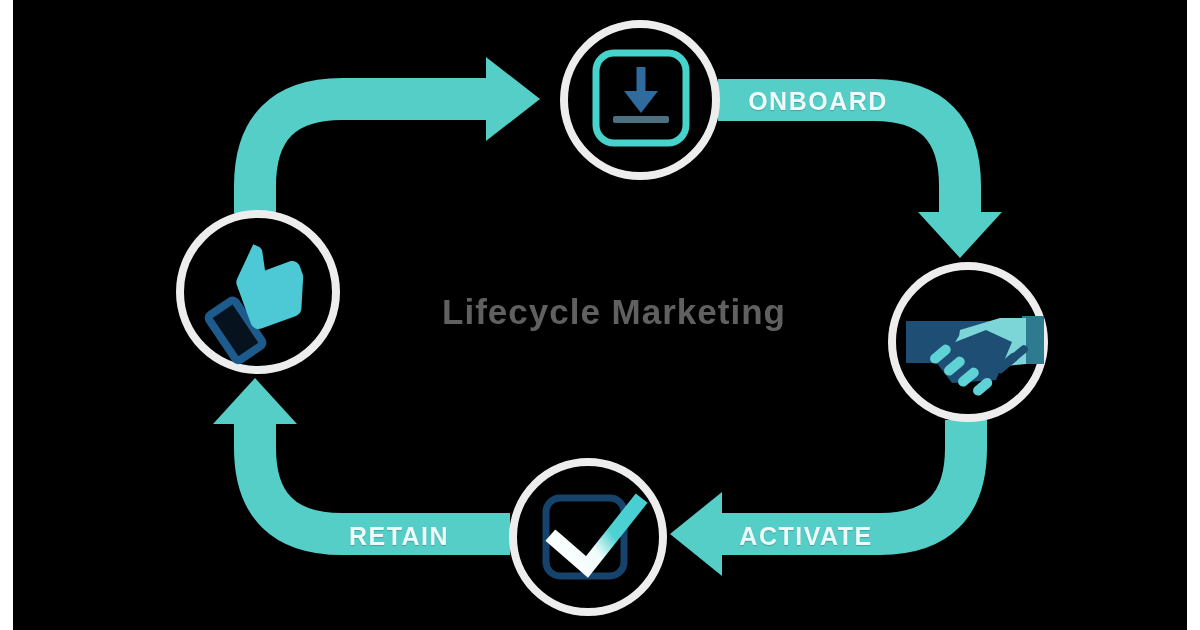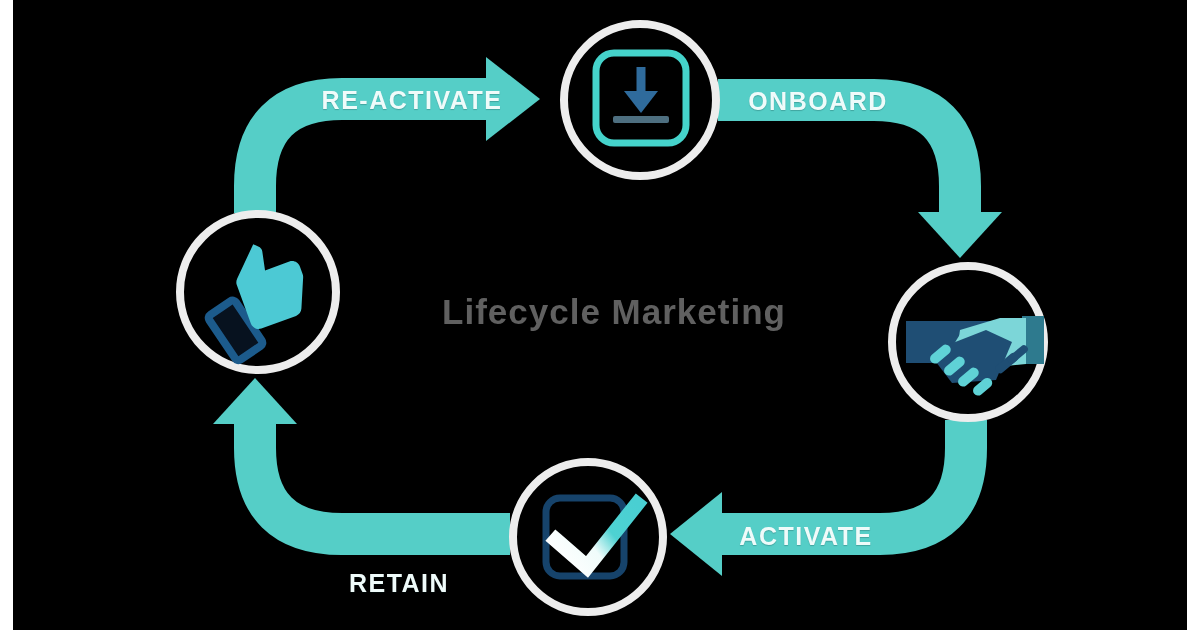--- a/index.html
+++ b/index.html
@@ -12,21 +12,21 @@
   }
   svg.diagram{position:absolute;left:0;top:0;display:block;}
   .stage-label{
     position:absolute;transform:translate(-50%,-50%);
     color:#effbfa;font-weight:700;font-size:25px;letter-spacing:1.5px;
     white-space:nowrap;text-shadow:0 1px 1px rgba(0,40,40,0.25);
   }
   .label-reactivate{left:412px;top:100px;}
   .label-onboard{left:818px;top:101px;}
   .label-activate{left:806px;top:536px;}
-  .label-retain{left:399px;top:536px;margin-top:47px;}
+  .label-retain{left:399px;top:536px;}
   .diagram-title{
     position:absolute;left:614px;top:312px;transform:translate(-50%,-50%);
     color:#606060;font-size:35px;font-weight:600;letter-spacing:1px;white-space:nowrap;text-align:center;
   }
 </style>
 </head>
 <body>
 
 <div class="page">
   <div class="canvas"></div>
@@ -102,19 +102,18 @@
     </g>
 
     <g transform="translate(262,292) rotate(-20)">
       <rect x="-54" y="0" width="32" height="54" rx="4" fill="#07121f" stroke="#1c5b8c" stroke-width="8" transform="rotate(-14 -38 27)"></rect>
       <g transform="translate(-50,-52) scale(4.1)">
         <path d="M23 10c0-1.1-.9-2-2-2h-6.31l.95-4.57.03-.32c0-.41-.17-.79-.44-1.06L14.17 1 7.59 7.59C7.22 7.95 7 8.45 7 9v10c0 1.1.9 2 2 2h9c.83 0 1.54-.5 1.84-1.22l3.02-7.05c.09-.23.14-.47.14-.72v-2z" fill="#4cc9d4"></path>
       </g>
     </g>
   </svg>
 
-  <div class="stage-label label-reactivate">RE-ACTIVATE</div>
   <div class="stage-label label-activate">ACTIVATE</div>
   <div class="stage-label label-onboard">ONBOARD</div>
   <div class="stage-label label-retain">RETAIN</div>
 
   <div class="diagram-title">Lifecycle Marketing</div>
 </div>
 
 </body></html>

